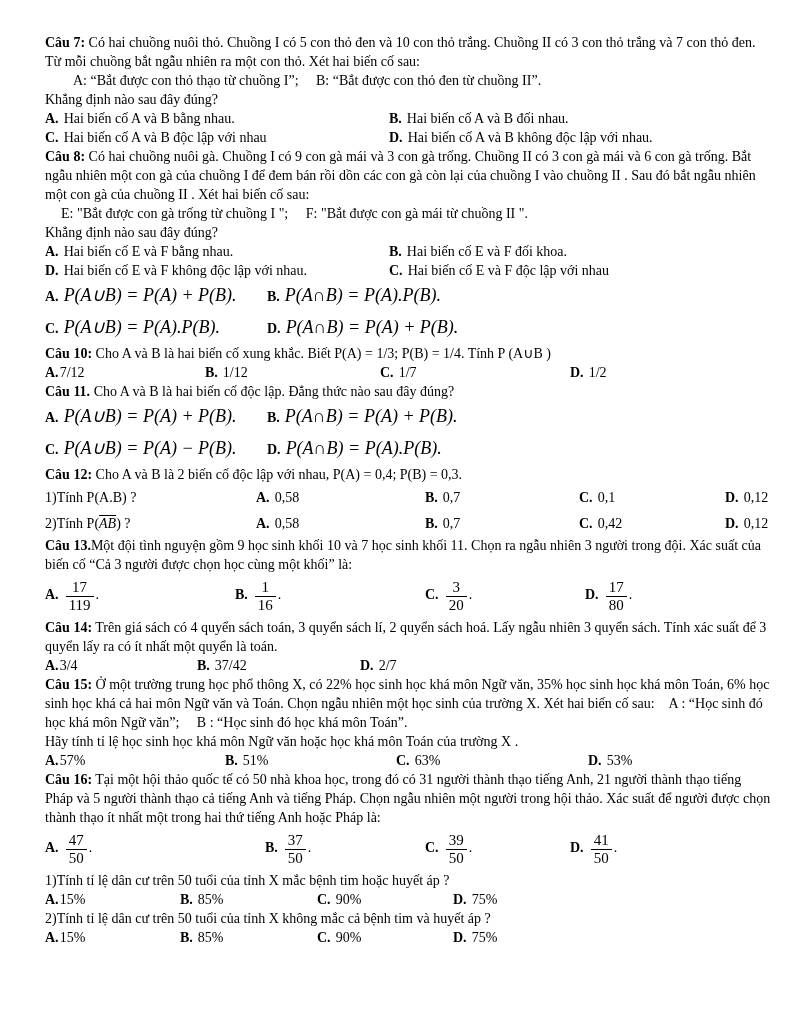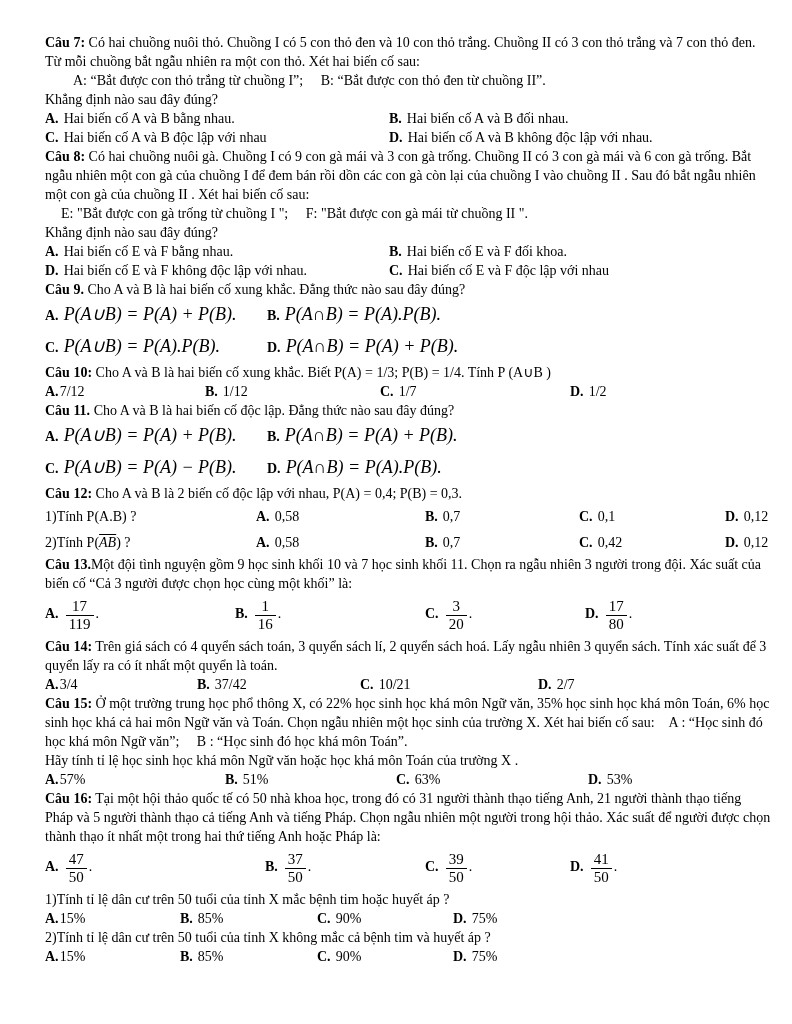--- a/index.html
+++ b/index.html
@@ -28,21 +28,21 @@
   .bar { text-decoration: overline; font-style: italic; }
   .r12 { padding: 4px 0 3px 0; gap: 24px; }
 </style>
 </head>
 <body>
 
 <div class="page">
 
   <div>
     <p><span class="b">Câu 7:</span> <span>Có hai chuồng nuôi thỏ. Chuồng I có 5 con thỏ đen và 10 con thỏ trắng. Chuồng II có 3 con thỏ trắng và 7 con thỏ đen. Từ mỗi chuồng bắt ngẫu nhiên ra một con thỏ. Xét hai biến cố sau:</span></p>
-    <p class="indent">A: “Bắt được con thỏ trắng từ chuồng I”;  B: “Bắt được con thỏ đen từ chuồng II”.</p>
+    <p class="indent">A: “Bắt được con thỏ thạo từ chuồng I”;  B: “Bắt được con thỏ đen từ chuồng II”.</p>
     <p>Khẳng định nào sau đây đúng?</p>
     <div class="row" style="grid-template-columns:344px auto">
       <span><span class="lbl">A.</span><span>Hai biến cố A và B bằng nhau.</span></span>
       <span><span class="lbl">B.</span><span>Hai biến cố A và B đối nhau.</span></span>
     </div>
     <div class="row" style="grid-template-columns:344px auto">
       <span><span class="lbl">C.</span><span>Hai biến cố A và B độc lập với nhau</span></span>
       <span><span class="lbl">D.</span><span>Hai biến cố A và B không độc lập với nhau.</span></span>
     </div>
   </div>
@@ -55,21 +55,20 @@
       <span><span class="lbl">A.</span><span>Hai biến cố E và F bằng nhau.</span></span>
       <span><span class="lbl">B.</span><span>Hai biến cố E và F đối khoa.</span></span>
     </div>
     <div class="row" style="grid-template-columns:344px auto">
       <span><span class="lbl">D.</span><span>Hai biến cố E và F không độc lập với nhau.</span></span>
       <span><span class="lbl">C.</span><span>Hai biến cố E và F độc lập với nhau</span></span>
     </div>
   </div>
 
   <div>
-    <p><span class="b">Câu 9.</span> <span>Cho A và B là hai biến cố xung khắc. Đẳng thức nào sau đây đúng?</span></p>
     <div class="row mrow" style="grid-template-columns:222px auto">
       <span><span class="lbl">A.</span><span class="math">P(A∪B) = P(A) + P(B).</span></span>
       <span><span class="lbl">B.</span><span class="math">P(A∩B) = P(A).P(B).</span></span>
     </div>
     <div class="row mrow" style="grid-template-columns:222px auto">
       <span><span class="lbl">C.</span><span class="math">P(A∪B) = P(A).P(B).</span></span>
       <span><span class="lbl">D.</span><span class="math">P(A∩B) = P(A) + P(B).</span></span>
     </div>
   </div>
 
@@ -121,21 +120,20 @@
       <span><span class="lbl">C.</span><span class="frac"><span class="fn">3</span><span class="fd">20</span></span><span>.</span></span>
       <span><span class="lbl">D.</span><span class="frac"><span class="fn">17</span><span class="fd">80</span></span><span>.</span></span>
     </div>
   </div>
 
   <div>
     <p><span class="b">Câu 14:</span> <span>Trên giá sách có 4 quyển sách toán, 3 quyển sách lí, 2 quyển sách hoá. Lấy ngẫu nhiên 3 quyển sách. Tính xác suất để 3 quyển lấy ra có ít nhất một quyển là toán.</span></p>
     <div class="row" style="grid-template-columns:152px 163px 178px auto">
       <span><span class="lbl tight">A.</span><span>3/4</span></span>
       <span><span class="lbl">B.</span><span>37/42</span></span>
-      <span><span class="lbl">C.</span><span>10/21</span></span>
       <span><span class="lbl">D.</span><span>2/7</span></span>
     </div>
   </div>
 
   <div>
     <p><span class="b">Câu 15:</span> <span>Ở một trường trung học phổ thông X, có 22% học sinh học khá môn Ngữ văn, 35% học sinh học khá môn Toán, 6% học sinh học khá cả hai môn Ngữ văn và Toán. Chọn ngẫu nhiên một học sinh của trường X. Xét hai biến cố sau: A : “Học sinh đó học khá môn Ngữ văn”;  B : “Học sinh đó học khá môn Toán”.</span></p>
     <p>Hãy tính tỉ lệ học sinh học khá môn Ngữ văn hoặc học khá môn Toán của trường X .</p>
     <div class="row" style="grid-template-columns:180px 171px 192px auto">
       <span><span class="lbl tight">A.</span><span>57%</span></span>
       <span><span class="lbl">B.</span><span>51%</span></span>

